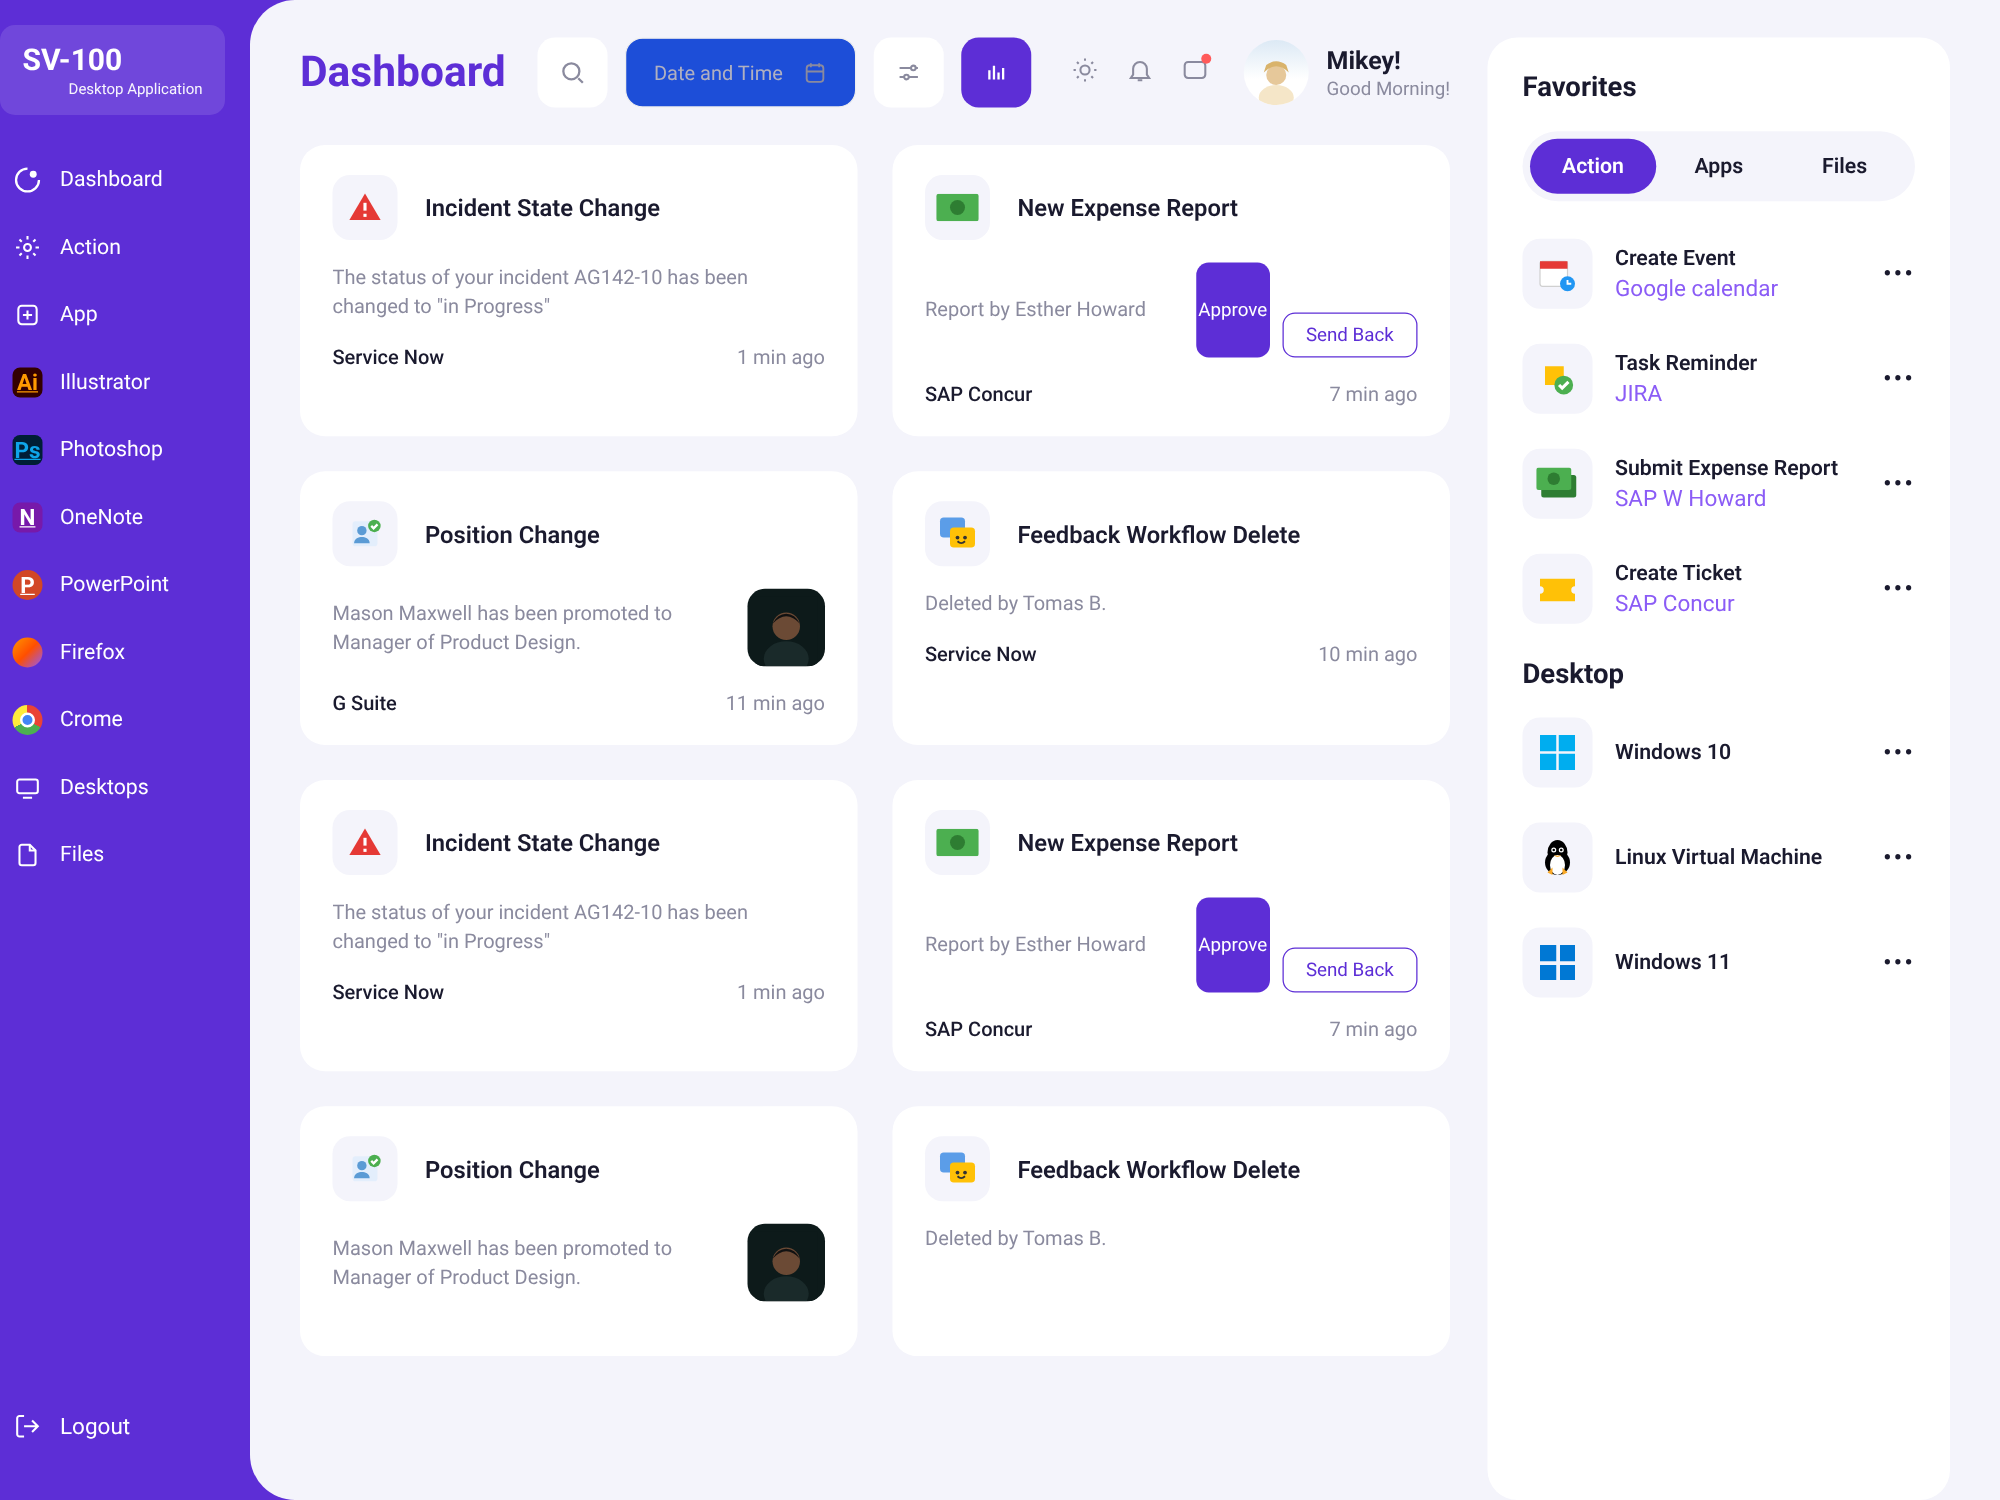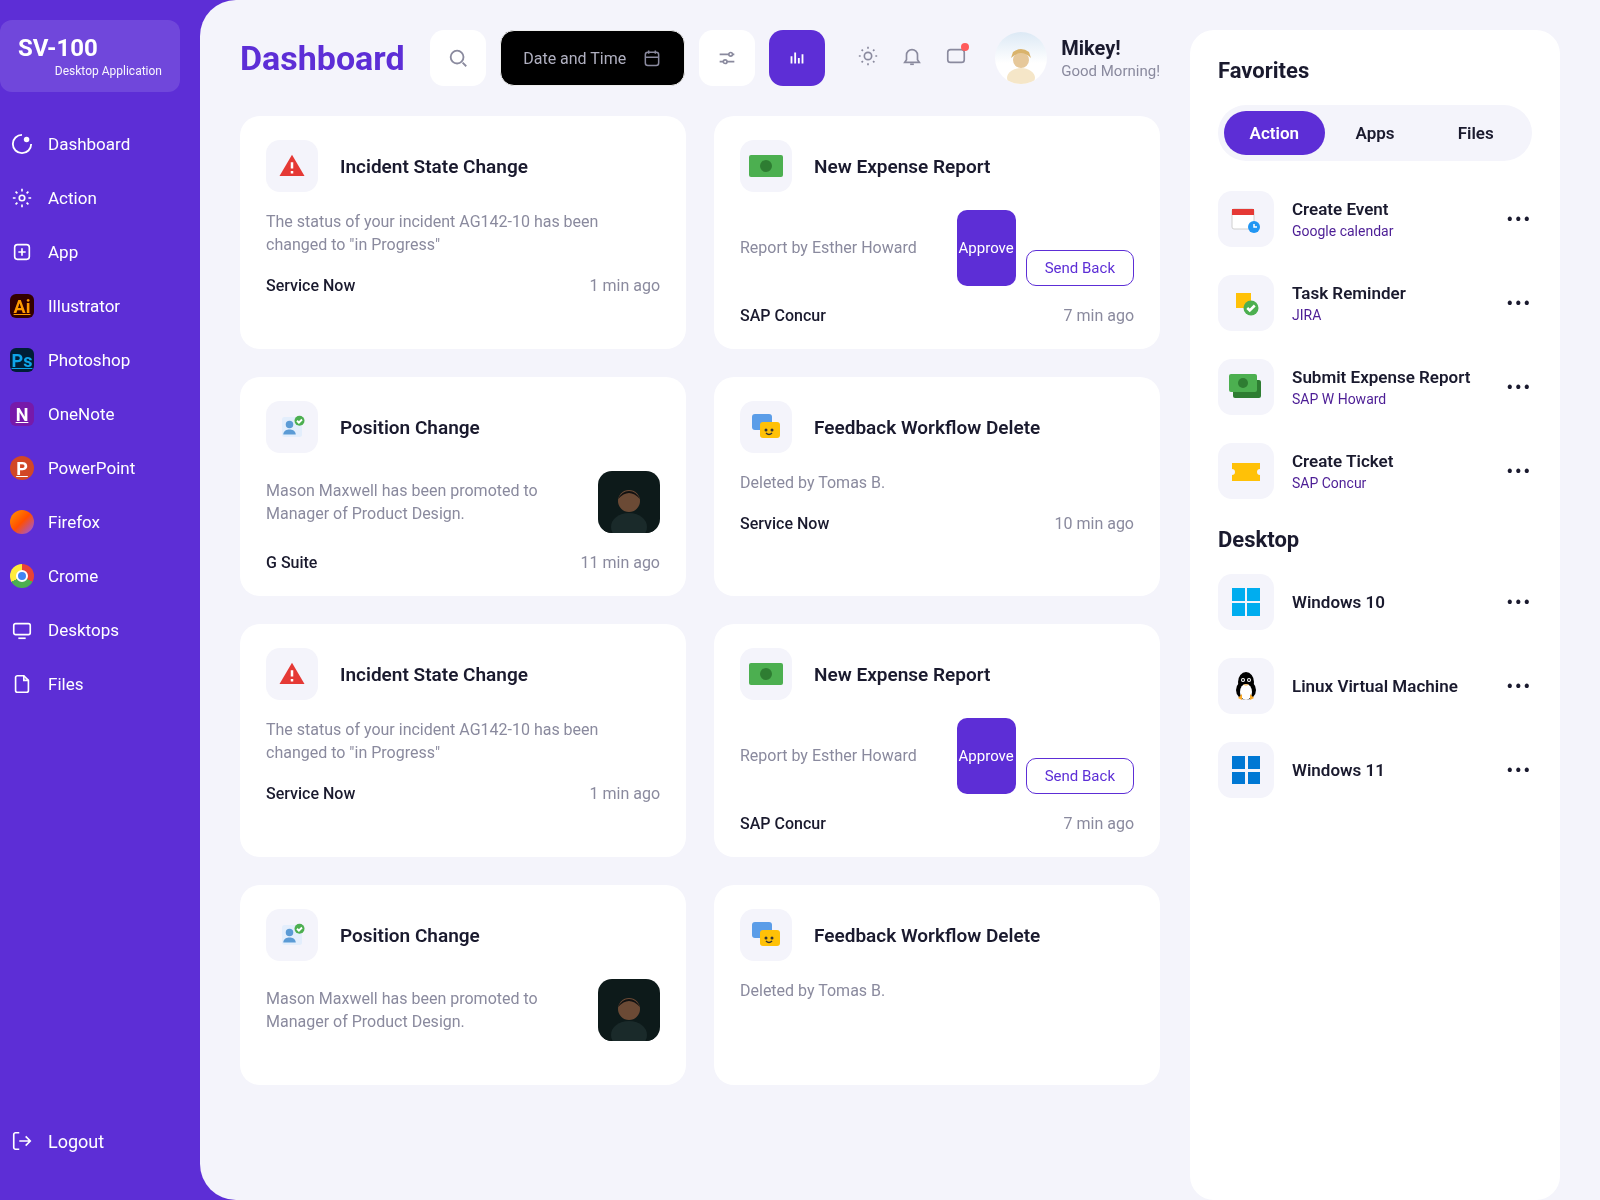--- a/index.html
+++ b/index.html
@@ -19,21 +19,21 @@
 .app-cr { background: conic-gradient(#ea4335 0 120deg,#4caf50 120deg 240deg,#ffeb3b 240deg 360deg); border-radius: 50%; position: relative; }
 .app-cr::after { content: ''; position: absolute; inset: 6px; background: #4285f4; border: 2px solid #fff; border-radius: 50%; }
 .nav-spacer { flex: 1; }
 .logout { display: flex; align-items: center; gap: 14px; padding: 15px 0 15px 10px; cursor: pointer; font-size: 18px; }
 .main-panel { flex: 1; background: #f4f4fb; border-radius: 36px 0 0 36px; padding: 30px 40px 0 40px; display: flex; gap: 30px; overflow: hidden; }
 .content { flex: 1; display: flex; flex-direction: column; }
 .topbar { display: flex; align-items: center; gap: 14px; margin-bottom: 30px; }
 .page-title { font-size: 34px; font-weight: 700; color: #5d2ed6; flex: 1; }
 .top-btn { background: #fff; border-radius: 14px; height: 56px; display: flex; align-items: center; justify-content: center; cursor: pointer; color: #8a8a9e; }
 .top-btn.square { width: 56px; }
-.top-date { padding: 0 22px; gap: 16px; color:#b0b0c0; font-size: 16px; background:#000000; border:1px solid #eee; }
+.top-date { padding: 0 22px; gap: 16px; color:#b0b0c0; font-size: 16px; background:#1d4ed8; border:1px solid #eee; }
 .top-primary { background: #5d2ed6; color: #fff; }
 .top-icons { display: flex; gap: 22px; margin-left: 18px; color: #8a8a9e; align-items: center; }
 .icon-btn { cursor: pointer; position: relative; }
 .user-block { display: flex; align-items: center; gap: 14px; margin-left: 14px; }
 .avatar { width: 52px; height: 52px; border-radius: 50%; background: linear-gradient(180deg,#dce9f5 0%, #fff 60%); display:flex; align-items:flex-end; justify-content:center; overflow:hidden; }
 .avatar-svg { width: 40px; height: 40px; }
 .user-name { font-size: 20px; font-weight: 700; color: #1a1a2e; }
 .user-greet { font-size: 15px; color: #8a8a9e; margin-top:2px; }
 .feed { display: grid; grid-template-columns: 1fr 1fr; gap: 28px; overflow: hidden; }
 .card { background: #fff; border-radius: 20px; padding: 24px 26px; }
@@ -52,21 +52,21 @@
 .btn-outline { background: #fff; color: #5d2ed6; border: 1.5px solid #5d2ed6; border-radius: 10px; padding: 8px 18px; font-size: 15px; cursor: pointer; margin-top: 40px; }
 .right { width: 370px; background: #fff; border-radius: 24px; padding: 28px; }
 .right-title { font-size: 22px; font-weight: 700; color: #1a1a2e; margin-bottom: 22px; }
 .tabs { display: flex; background: #f4f4fb; border-radius: 30px; padding: 6px; margin-bottom: 30px; }
 .tab { flex: 1; text-align: center; padding: 12px 0; border-radius: 24px; font-size: 17px; font-weight: 600; color: #1a1a2e; cursor: pointer; }
 .tab.active { background: #5d2ed6; color: #fff; }
 .fav-item { display: flex; align-items: center; gap: 18px; margin-bottom: 28px; }
 .fav-icon { width: 56px; height: 56px; border-radius: 14px; background: #f4f4fb; display: flex; align-items: center; justify-content: center; font-size: 28px; }
 .fav-text { flex: 1; }
 .fav-title { font-size: 17px; font-weight: 600; color: #1a1a2e; }
-.fav-sub { font-size: 14px; color: #4c1d95; margin-top: 4px; }
+.fav-sub { font-size: 18px; color: #8b5cf6; margin-top: 4px; }
 .dots { color: #1a1a2e; font-weight: 700; letter-spacing: 2px; cursor: pointer; font-size:18px; }
 .win10 { width: 28px; height: 28px; display: grid; grid-template-columns: 1fr 1fr; grid-template-rows: 1fr 1fr; gap: 2px; }
 .win10 div { background: #00adef; }
 .win11 { width: 28px; height: 28px; display: grid; grid-template-columns: 1fr 1fr; grid-template-rows: 1fr 1fr; gap: 3px; }
 .win11 div { background: #0078d4; }
 .dot-badge { position:absolute; top:-2px; right:-2px; width:8px; height:8px; background:#ff5a5a; border-radius:50%; }
 </style>
 </head>
 <body>
 

